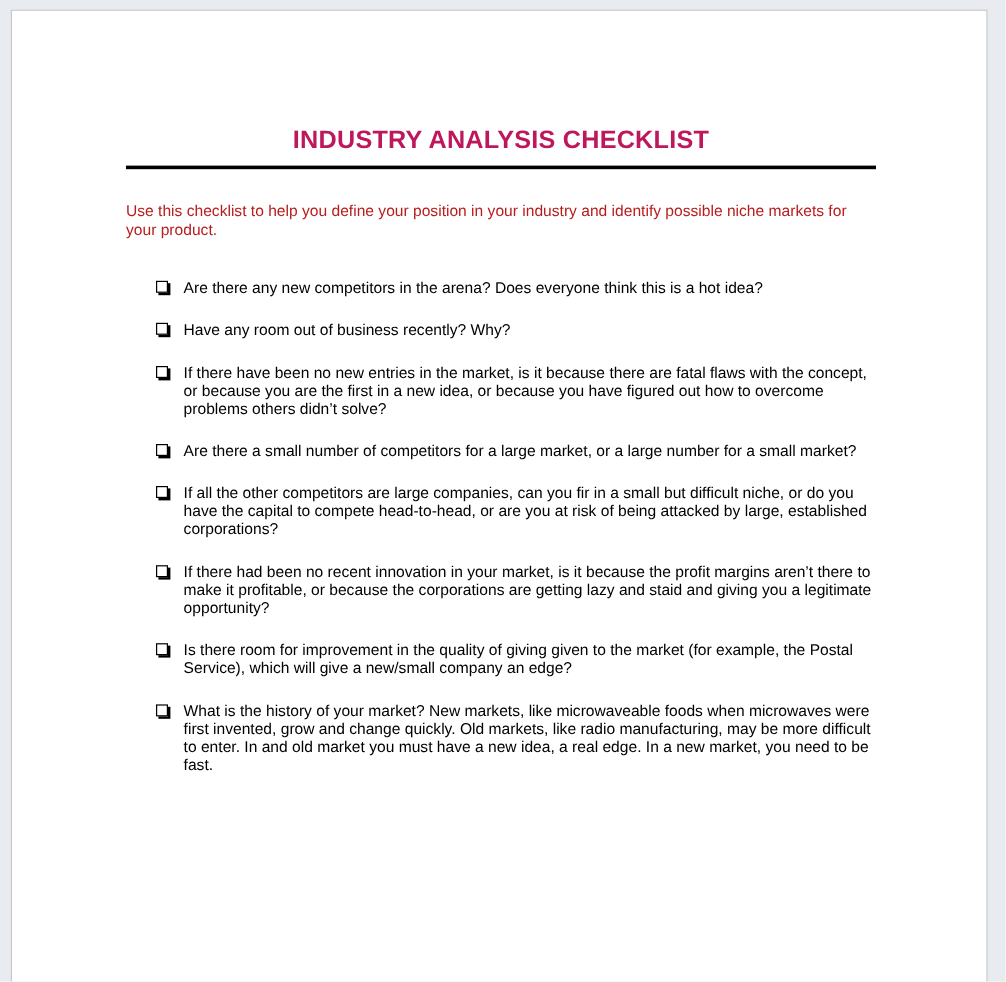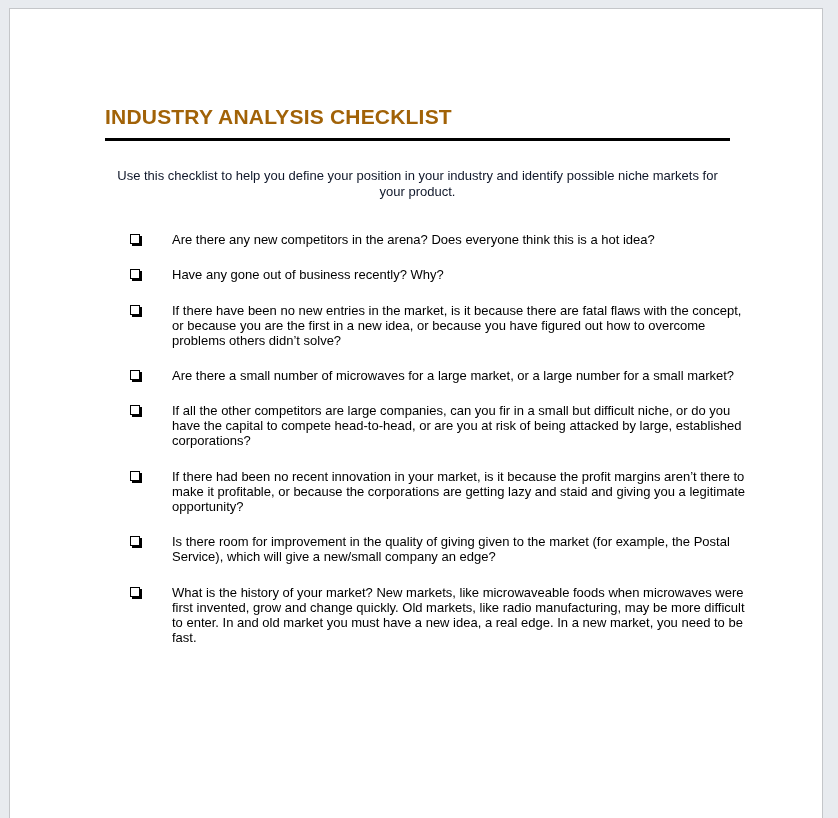--- a/index.html
+++ b/index.html
@@ -11,67 +11,67 @@
   }
   .page {
     position:absolute; left:9px; top:8px; width:814px; height:830px;
     background:#ffffff;
     border:1px solid #c4c6c9;
     box-sizing:border-box;
   }
   .content { position:absolute; left:95px; top:0; width:625px; }
   .title {
     position:absolute; top:96px; left:0; width:625px;
-    text-align:left; font-weight:bold; font-size:21px; color:#a16207;
+    text-align:center; font-weight:bold; font-size:21px; color:#be185d;
     letter-spacing:0.2px;
   }
   .rule {
     position:absolute; top:129px; left:0; width:625px; height:3px; background:#000;
   }
   .intro {
     position:absolute; top:159px; left:0; width:625px;
-    font-size:13px; line-height:16px; color:#0f172a;text-align:center;
+    font-size:13px; line-height:16px; color:#b91c1c;
   }
   .list { position:absolute; top:224px; left:25px; width:605px; }
   .item { position:absolute; left:0; width:605px; }
   .cb {
     position:absolute; left:0; top:1px; width:10px; height:10px;
     border:1.5px solid #000; box-sizing:border-box;
     box-shadow:2px 2px 0 #000; background:#fff;
   }
   .txt {
     position:absolute; left:23px; width:580px;
-    font-size:13px; line-height:15px; color:#000; top:-1px;margin-left:19px;
+    font-size:13px; line-height:15px; color:#000; top:-1px;
   }
 </style>
 </head>
 <body>
 
 <div class="page">
   <div class="content">
     <div class="title">INDUSTRY ANALYSIS CHECKLIST</div>
     <div class="rule"></div>
     <div class="intro">Use this checklist to help you define your position in your industry and identify possible niche markets for your product.</div>
 
     <div class="list">
       <div class="item" style="top:0px">
         <span class="cb"></span>
         <span class="txt">Are there any new competitors in the arena? Does everyone think this is a hot idea?</span>
       </div>
       <div class="item" style="top:35px">
         <span class="cb"></span>
-        <span class="txt">Have any gone out of business recently? Why?</span>
+        <span class="txt">Have any room out of business recently? Why?</span>
       </div>
       <div class="item" style="top:71px">
         <span class="cb"></span>
         <span class="txt">If there have been no new entries in the market, is it because there are fatal flaws with the concept, or because you are the first in a new idea, or because you have figured out how to overcome problems others didn’t solve?</span>
       </div>
       <div class="item" style="top:136px">
         <span class="cb"></span>
-        <span class="txt">Are there a small number of microwaves for a large market, or a large number for a small market?</span>
+        <span class="txt">Are there a small number of competitors for a large market, or a large number for a small market?</span>
       </div>
       <div class="item" style="top:171px">
         <span class="cb"></span>
         <span class="txt">If all the other competitors are large companies, can you fir in a small but difficult niche, or do you have the capital to compete head-to-head, or are you at risk of being attacked by large, established corporations?</span>
       </div>
       <div class="item" style="top:237px">
         <span class="cb"></span>
         <span class="txt">If there had been no recent innovation in your market, is it because the profit margins aren’t there to make it profitable, or because the corporations are getting lazy and staid and giving you a legitimate opportunity?</span>
       </div>
       <div class="item" style="top:302px">

